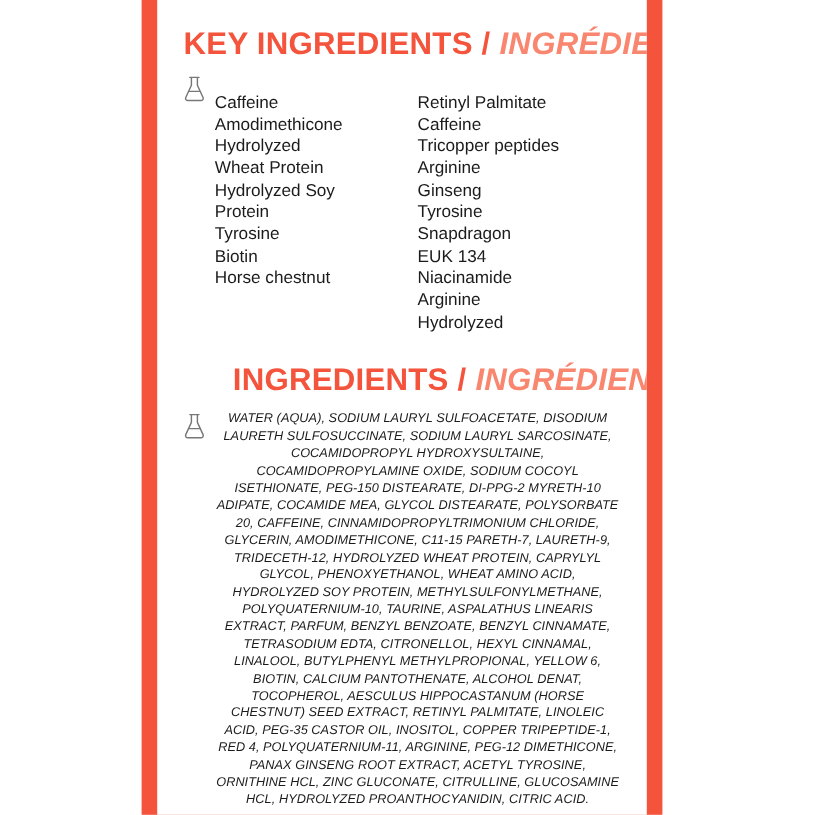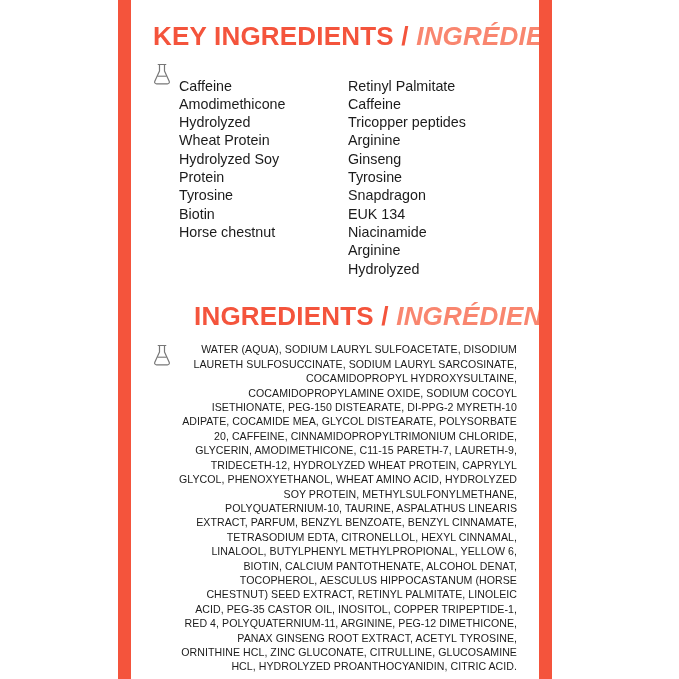--- a/index.html
+++ b/index.html
@@ -107,22 +107,23 @@
   
   .ing-body {
     display: flex;
     align-items: flex-start;
   }
   .ing-text {
     flex: 1 1 auto;
     font-size: 10.6px;
     line-height: 14.4px;
     color: #1b1b1b;
-    text-align: right;
+    text-align: center;
     letter-spacing: 0.05px;
+    font-style: italic;
   }
 </style>
 </head>
 <body>
 
 <div id="page">
   <div class="panel">
     <div class="panel-inner">
 
       <div class="top-faint"></div>

